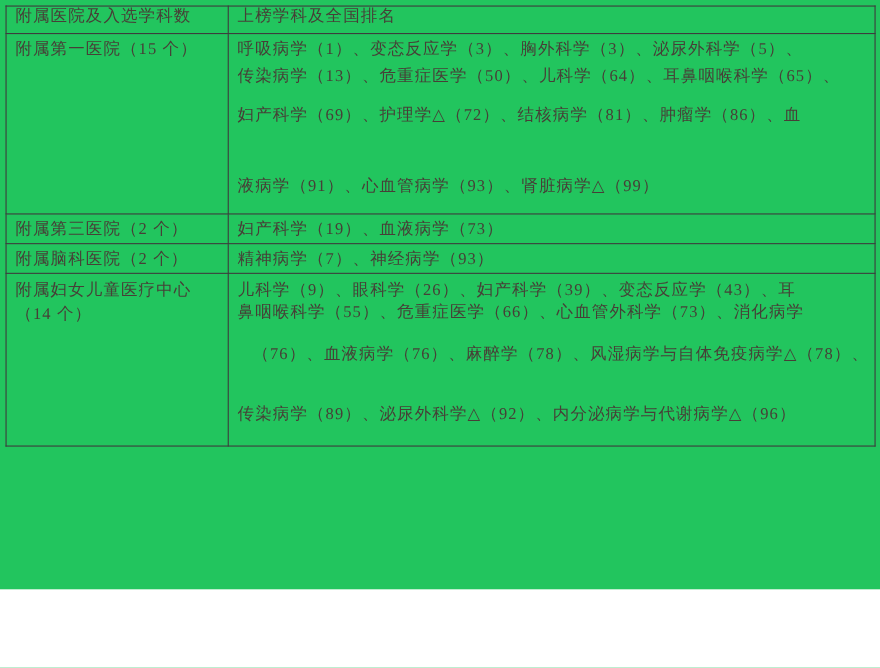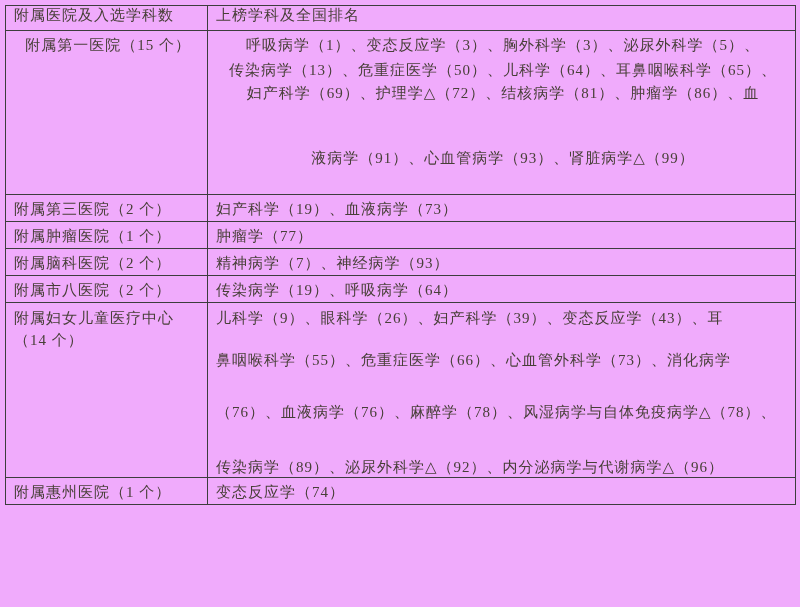--- a/index.html
+++ b/index.html
@@ -1,19 +1,19 @@
 <!DOCTYPE html>
 <html><head>
 <meta charset="utf-8">
 <style>
   html,body{margin:0;padding:0;background:#ffffff;}
   .page{
     position:relative;
-    width:800px;height:607px;
-    background:#f0abfc;
+    width:800px;height:536px;
+    background:#22c55e;
     font-family:"Liberation Serif","DejaVu Serif",serif;
     color:#473f37;
     overflow:hidden;
   }
   table.rank{
     position:absolute;left:5px;top:5px;
     width:790px;
     border-collapse:collapse;
     table-layout:fixed;
   }
@@ -25,38 +25,38 @@
     font-size:15px;
     font-weight:normal;
     letter-spacing:1px;
   }
   tr.hdr{height:25px;}
   th.h-hosp{text-align:left;padding-top:3px;line-height:18px;}
   th.h-subj{text-align:left;padding-top:3px;line-height:18px;}
   .ln{line-height:20px;white-space:nowrap;overflow:hidden;}
   .ln1{margin-top:4px;}
   
-  tr.r0{height:164px;text-align:center;}
+  tr.r0{height:164px;}
   tr.r1{height:82px;}
   tr.r2{height:27px;margin-top:32px;}
   tr.r3{height:27px;}
   tr.r4{height:27px;}
   tr.r5{height:27px;}
   tr.r6{height:27px;}
   tr.r7{height:157px;}
   tr.r8{height:27px;}
   tr.r0 td.subj .ln2{margin-top:5px;}
-  tr.r0 td.subj .ln3{margin-top:3px;}
+  tr.r0 td.subj .ln3{margin-top:15px;}
   tr.r0 td.subj .ln4{margin-top:45px;}
   tr.r1 td.subj .ln1{margin-top:7px;}
   tr.r1 td.subj .ln2{margin-top:15px;}
   tr.r7 .ln1{margin-top:5px;}
   tr.r7 td.hosp .ln2{margin-top:2px;}
-  tr.r7 td.subj .ln2{margin-top:22px;}
-  tr.r7 td.subj .ln3{margin-top:32px;}
+  tr.r7 td.subj .ln2{margin-top:0;}
+  tr.r7 td.subj .ln3{margin-top:18px;text-align:right;}
   tr.r7 td.subj .ln4{margin-top:35px;}
 </style>
 </head>
 <body>
 
 <div class="page">
   <table class="rank">
     <colgroup>
       <col style="width:202px">
       <col style="width:588px">
@@ -80,59 +80,35 @@
           </td>
         </tr>
         <tr class="row r2">
           <td class="hosp">
             <div class="ln ln1">附属第三医院（2 个）</div>
           </td>
           <td class="subj">
             <div class="ln ln1">妇产科学（19）、血液病学（73）</div>
           </td>
         </tr>
-        <tr class="row r3">
-          <td class="hosp">
-            <div class="ln ln1">附属肿瘤医院（1 个）</div>
-          </td>
-          <td class="subj">
-            <div class="ln ln1">肿瘤学（77）</div>
-          </td>
-        </tr>
         <tr class="row r5">
           <td class="hosp">
             <div class="ln ln1">附属脑科医院（2 个）</div>
           </td>
           <td class="subj">
             <div class="ln ln1">精神病学（7）、神经病学（93）</div>
-          </td>
-        </tr>
-        <tr class="row r6">
-          <td class="hosp">
-            <div class="ln ln1">附属市八医院（2 个）</div>
-          </td>
-          <td class="subj">
-            <div class="ln ln1">传染病学（19）、呼吸病学（64）</div>
           </td>
         </tr>
         <tr class="row r7">
           <td class="hosp">
             <div class="ln ln1">附属妇女儿童医疗中心</div>
             <div class="ln ln2">（14 个）</div>
           </td>
           <td class="subj">
             <div class="ln ln1">儿科学（9）、眼科学（26）、妇产科学（39）、变态反应学（43）、耳</div>
             <div class="ln ln2">鼻咽喉科学（55）、危重症医学（66）、心血管外科学（73）、消化病学</div>
             <div class="ln ln3">（76）、血液病学（76）、麻醉学（78）、风湿病学与自体免疫病学△（78）、</div>
             <div class="ln ln4">传染病学（89）、泌尿外科学△（92）、内分泌病学与代谢病学△（96）</div>
           </td>
         </tr>
-        <tr class="row r8">
-          <td class="hosp">
-            <div class="ln ln1">附属惠州医院（1 个）</div>
-          </td>
-          <td class="subj">
-            <div class="ln ln1">变态反应学（74）</div>
-          </td>
-        </tr>
       </tbody>
   </table>
 </div>
 
 </body></html>

